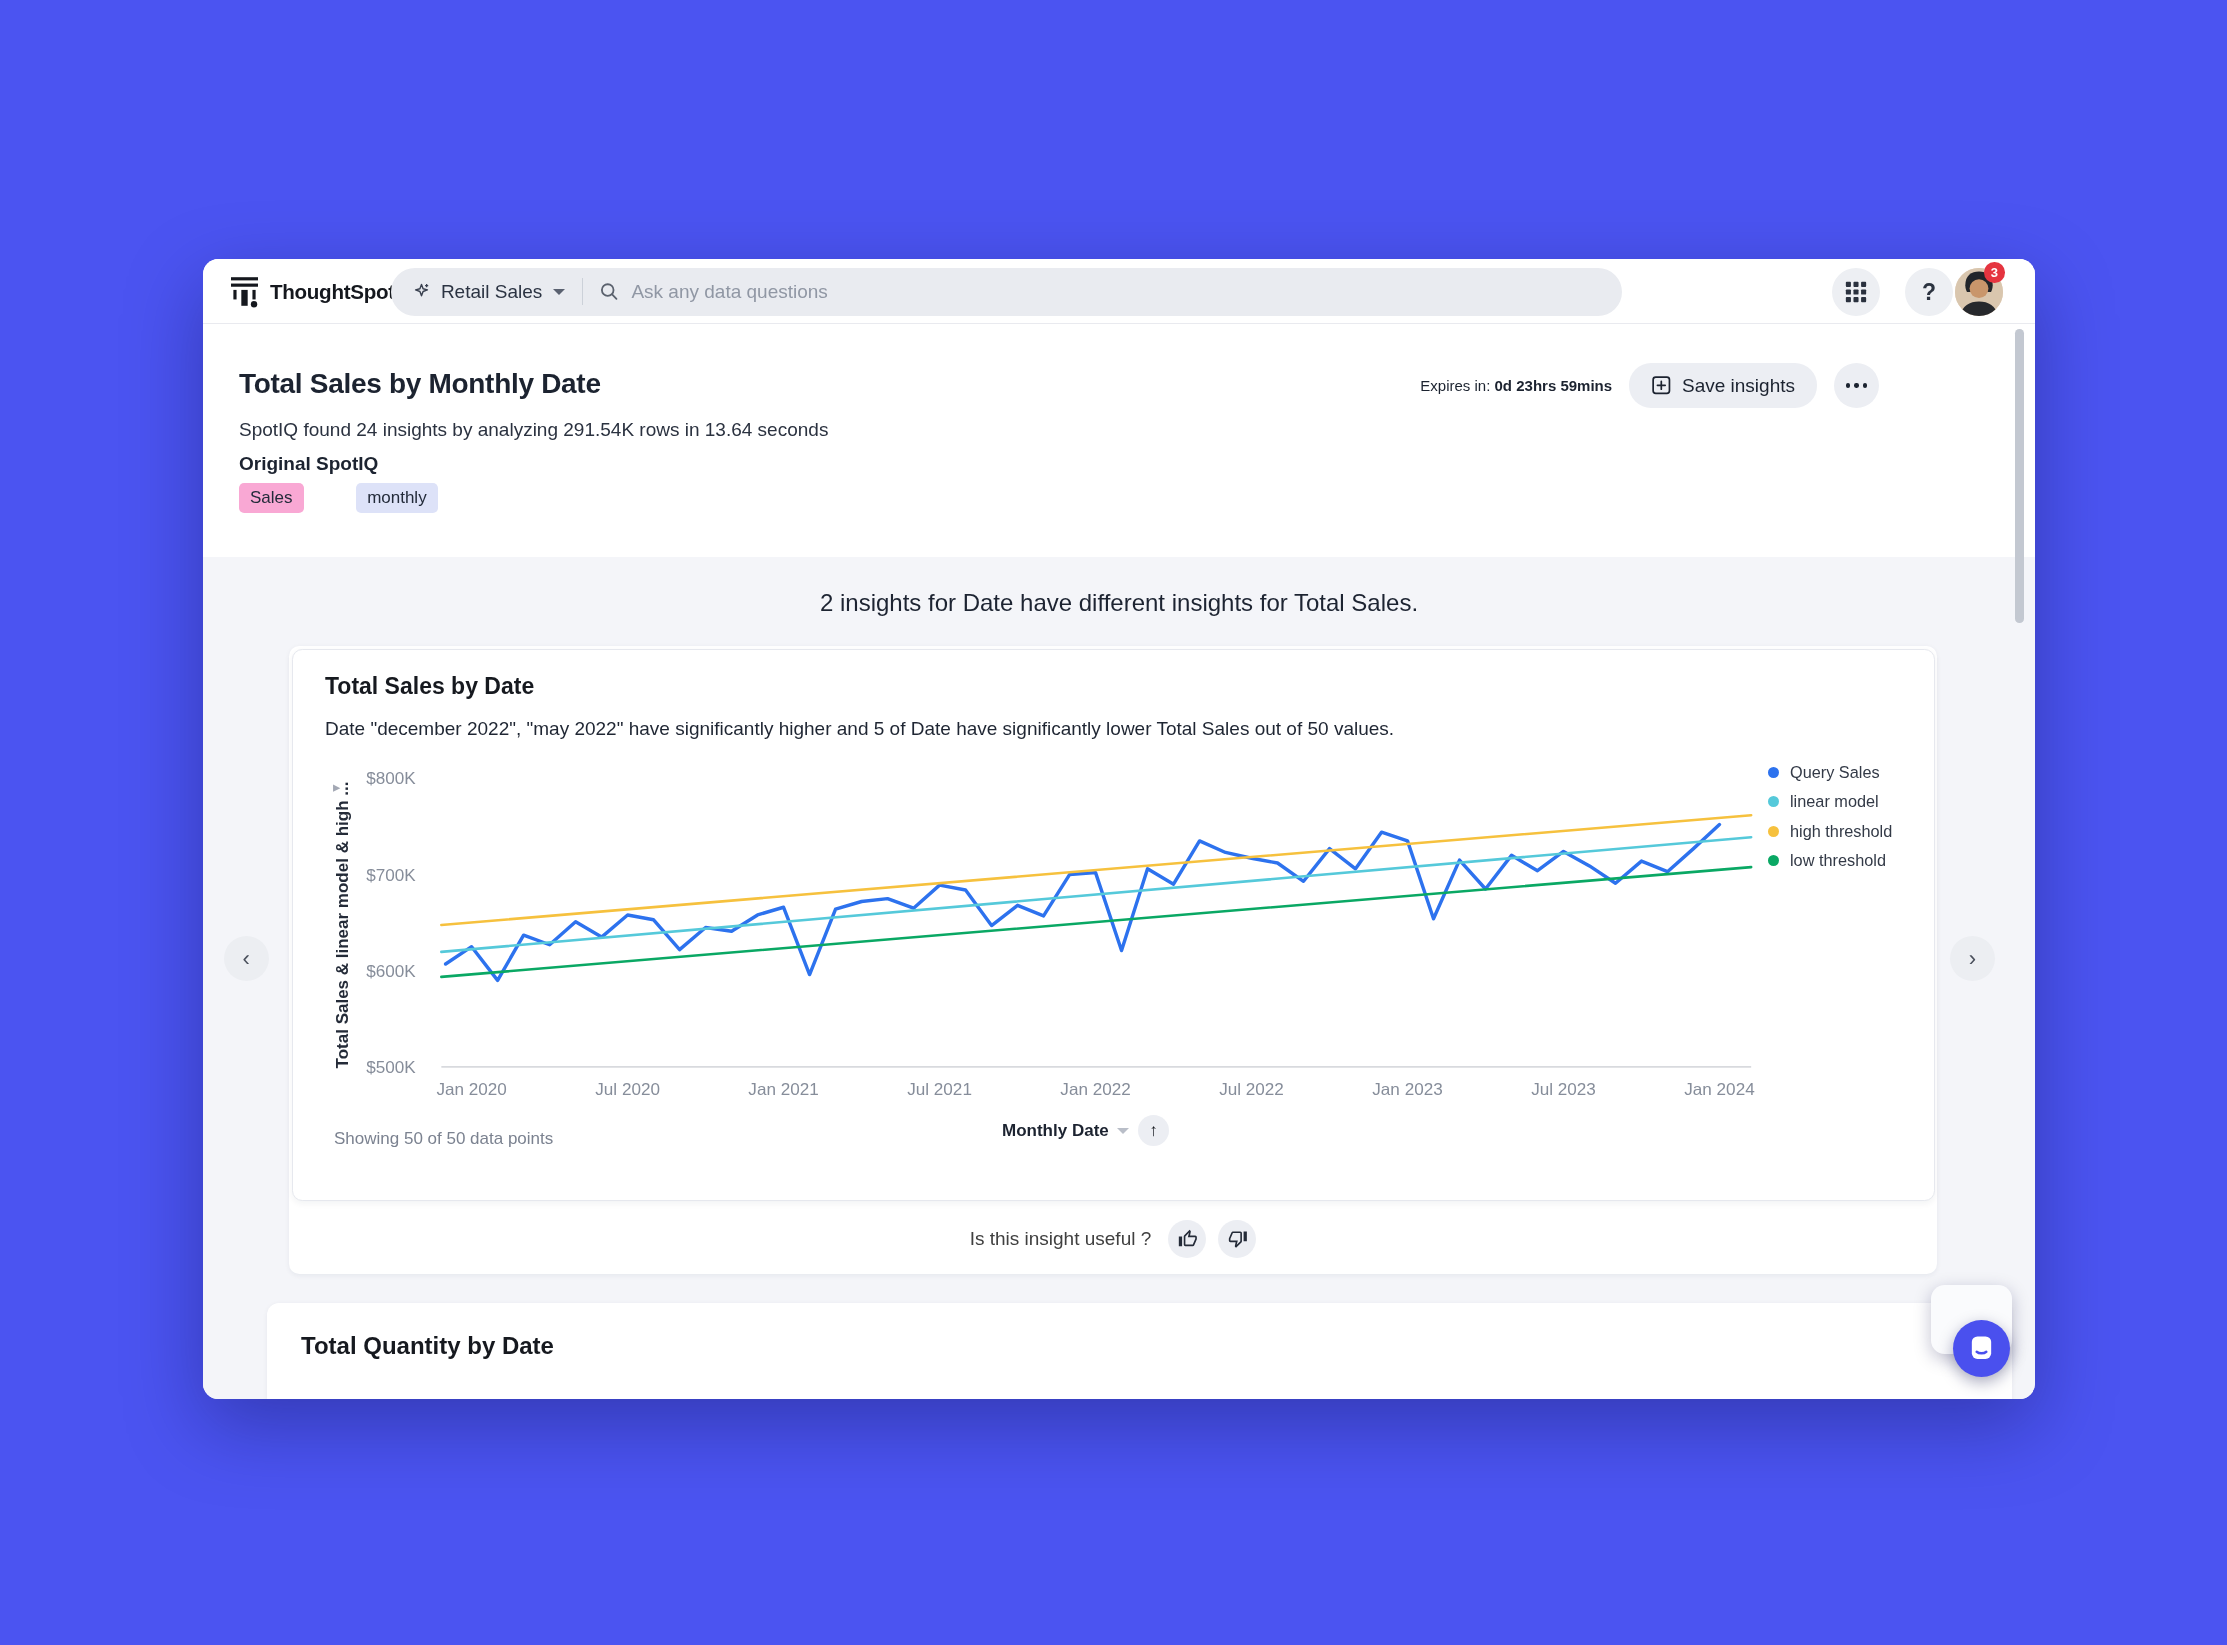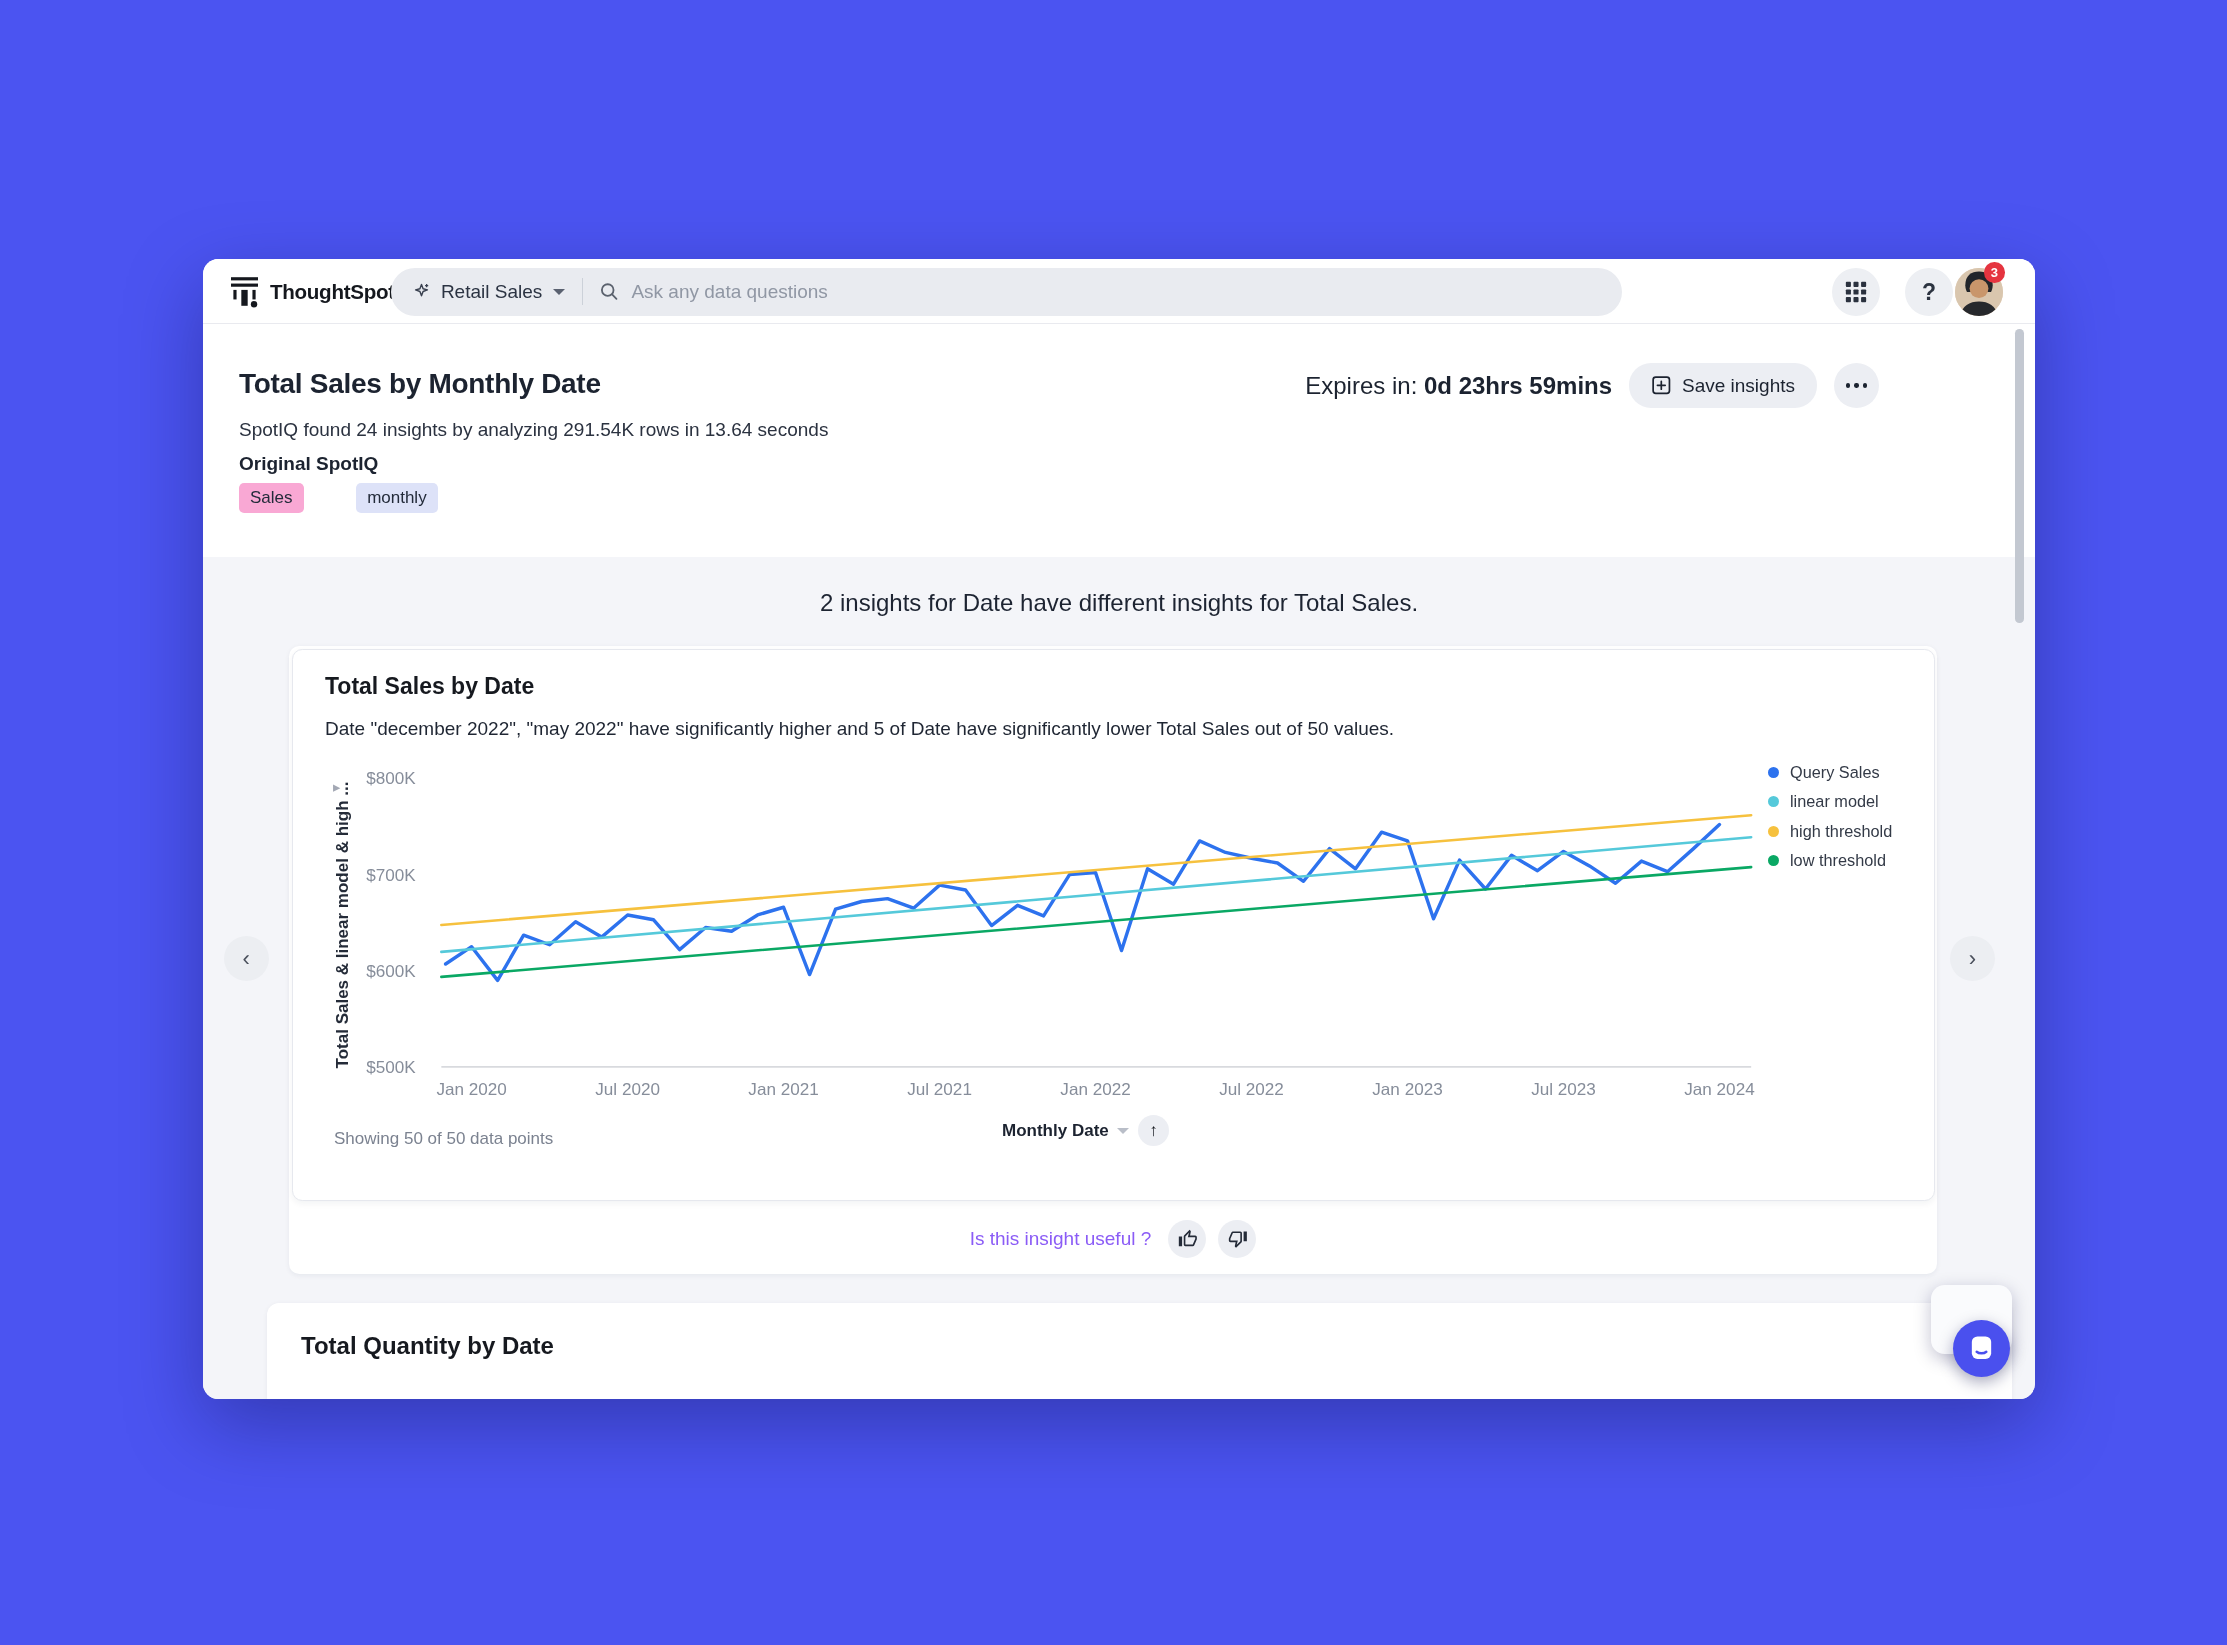--- a/index.html
+++ b/index.html
@@ -30,21 +30,21 @@
 
   
   .page-title { position:absolute; left:36px; top:109px; font-size:28px; font-weight:700; color:#1c2330; letter-spacing:-0.3px; }
   .page-sub   { position:absolute; left:36px; top:160px; font-size:19px; color:#2b3240; }
   .orig-query { position:absolute; left:36px; top:194px; font-size:19px; font-weight:700; color:#1c2330; }
   .tags { position:absolute; left:36px; top:224px; display:flex; gap:8.6px; }
   .tag { font-size:17px; color:#232b3a; padding:5.1px 11px; border-radius:5.1px; }
   .tag-green { background:#f9a8d4; }
   .tag-lavender { background:#dde2f8;margin-left:44px; }
   .actions { position:absolute; right:156px; top:104px; height:45px; display:flex; align-items:center; gap:17px; }
-  .expires { font-size:24px; color:#1c2330; }
+  .expires { font-size:15px; color:#1c2330; }
   .expires b { font-weight:700; }
   .save-btn { height:45px; border-radius:22px; background:#eceef3; border:none; display:flex; align-items:center; gap:10.3px; padding:16px 22px; font-size:19px; font-weight:500; color:#1c2330; cursor:pointer; font-family:inherit; }
   .more-btn { width:45px; height:45px; border-radius:50%; background:#eceef3; border:none; display:flex; align-items:center; justify-content:center; gap:4.3px; cursor:pointer; }
   .more-btn i { width:4.3px; height:4.3px; border-radius:50%; background:#1c2330; }
 
   
   .gray-section { position:absolute; left:0; top:298px; width:100%; bottom:0; background:#f4f5f9; }
   .section-heading { position:absolute; left:0; top:330px; width:100%; text-align:center; font-size:24px; font-weight:500; color:#1d2432; }
 
   .nav-arrow { position:absolute; width:45px; height:45px; border-radius:50%; background:#eceef2; border:none; color:#4a505c; font-size:22px; display:flex; align-items:center; justify-content:center; cursor:pointer; }
@@ -64,21 +64,21 @@
   .legend-dot { width:11px; height:11px; border-radius:50%; flex:0 0 auto; }
   .legend-lbl { font-size:16.3px; color:#333a47; }
 
   .showing { position:absolute; left:131px; top:870px; font-size:17px; color:#7b8290; }
   .x-control { position:absolute; left:737px; top:856px; width:291px; display:flex; align-items:center; justify-content:center; gap:8.6px; }
   .x-control .xc-lbl { font-size:17px; font-weight:700; color:#1c2330; }
   .sort-tri { width:0; height:0; border-left:6px solid transparent; border-right:6px solid transparent; border-top:6.9px solid #b9bec8; }
   .up-btn { width:31px; height:31px; border-radius:50%; background:#eceef3; border:none; display:flex; align-items:center; justify-content:center; font-size:17px; color:#15181e; cursor:pointer; font-weight:700; }
 
   .feedback-row { position:absolute; left:86px; top:961px; width:1648px; display:flex; align-items:center; justify-content:center; gap:12px; }
-  .feedback-lbl { font-size:19px; color:#8b5cf6; margin-right:5.1px; }
+  .feedback-lbl { font-size:19px; color:#404040; margin-right:5.1px; }
   .thumb-btn { width:38px; height:38px; border-radius:50%; background:#eceef3; border:none; display:flex; align-items:center; justify-content:center; cursor:pointer; }
 
   .bottom-card { position:absolute; left:64px; top:1044px; width:1745px; height:154px; background:#fff; border-radius:12px 12px 0 0; box-shadow:0 1.7px 5.1px rgba(25,30,60,.06); }
   .bc-title { position:absolute; left:34px; top:29px; font-size:24px; font-weight:700; color:#16191f; }
   .bc-sub   { position:absolute; left:34px; top:72px; font-size:19px; color:#1f2633; }
 
   .scroll-thumb { position:absolute; left:1812px; top:70px; width:8.6px; height:294px; border-radius:4.3px; background:#c3c8d1; cursor:pointer; z-index:7; }
 
   .chat-teaser { position:absolute; left:1931px; top:1285px; width:81px; height:69px; background:#fafbfd; border-radius:13.7px; box-shadow:0 5.1px 17px rgba(10,12,70,.25); }
   .chat-btn { position:absolute; left:1953px; top:1320px; width:57px; height:57px; border-radius:50%; background:#4a50ee; border:none; display:flex; align-items:center; justify-content:center; cursor:pointer; box-shadow:0 5.1px 15.4px rgba(10,12,70,.35); }

